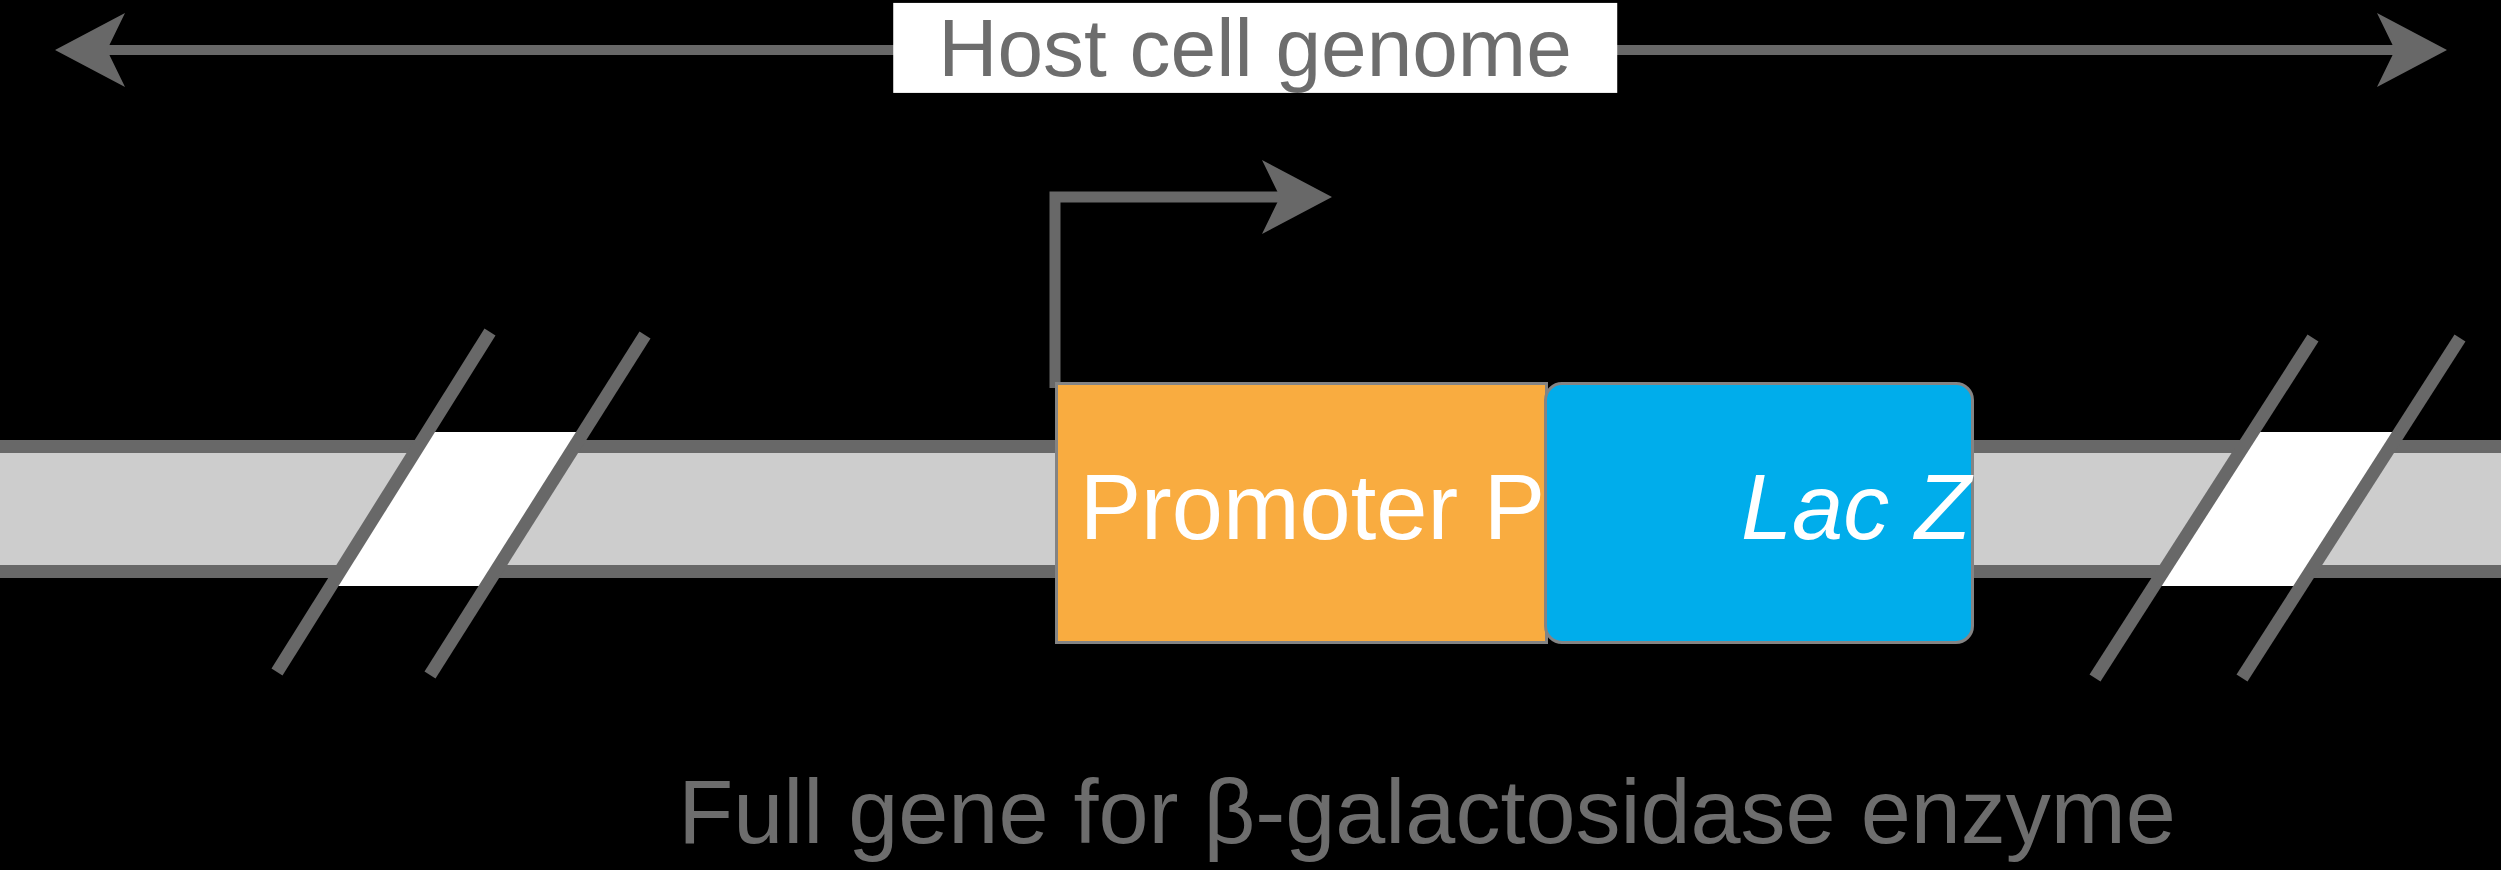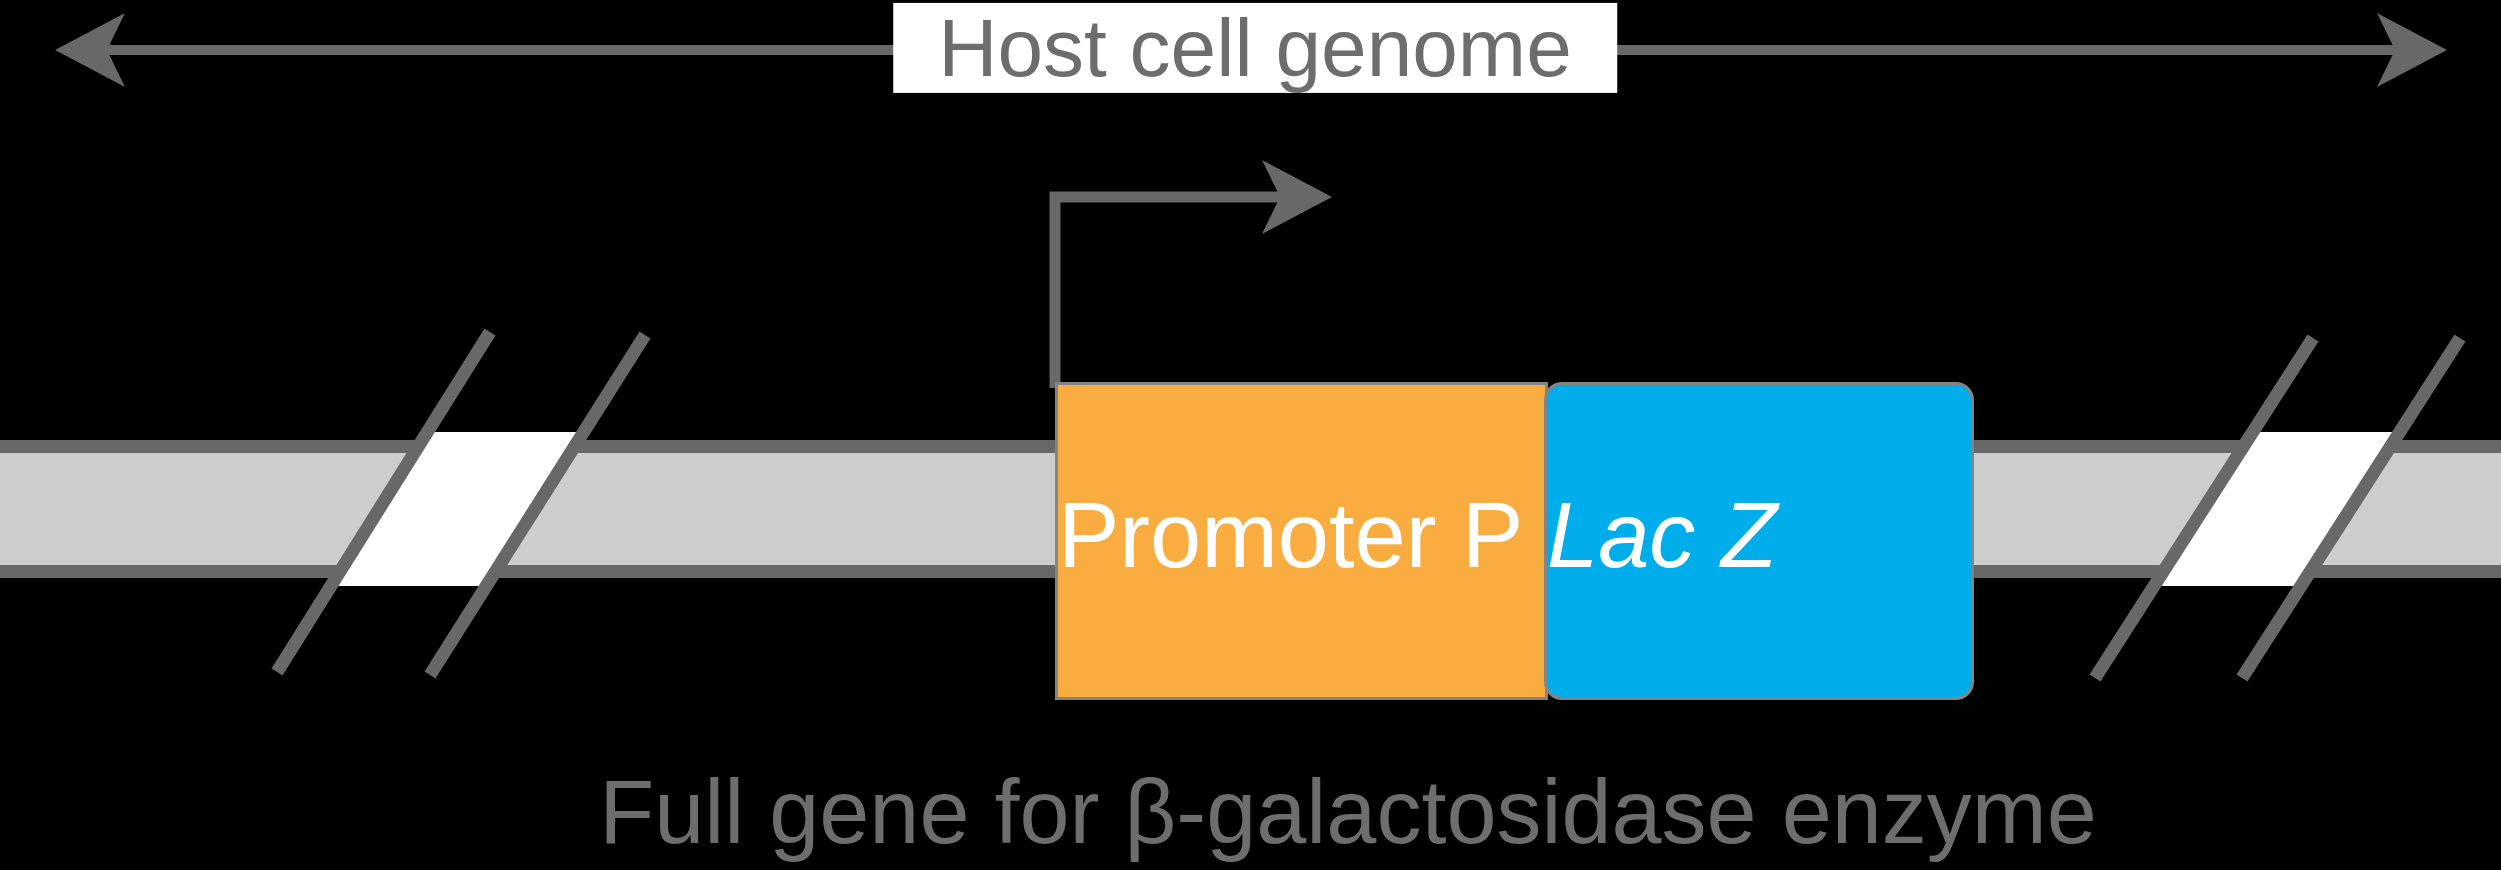--- a/index.html
+++ b/index.html
@@ -37,26 +37,26 @@
     line-height: 1.1;
     color: #6d6d6d;
     background: #ffffff;
     padding: 0 45px;
     white-space: nowrap;
     z-index: 3;
   }
   .gene-box {
     position: absolute;
     top: 382px;
-    height: 318px;
+    height: 262px;
     box-sizing: border-box;
     border: 3px solid #848484;
     display: flex;
     align-items: center;
-    justify-content: flex-start;
+    justify-content: flex-end;
     color: #ffffff;
     z-index: 2;
     white-space: nowrap;
   }
   .gene-box.promoter {
     left: 1055px;
     width: 493px;
     background: #F9AC40;
     font-size: 92px;
   }
@@ -66,21 +66,21 @@
     background: #00ADEB;
     font-size: 92px;
     font-style: italic;
     border-radius: 18px;
   }
   .gene-box .gene-label {
     transform: translateY(-6px);
   }
   .caption {
     position: absolute;
-    left: 1348px;
+    left: 1427px;
     top: 812px;
     transform: translate(-50%, -50%);
     font-size: 90px;
     color: #6d6d6d;
     white-space: nowrap;
     z-index: 3;
   }
 </style>
 </head>
 <body>

